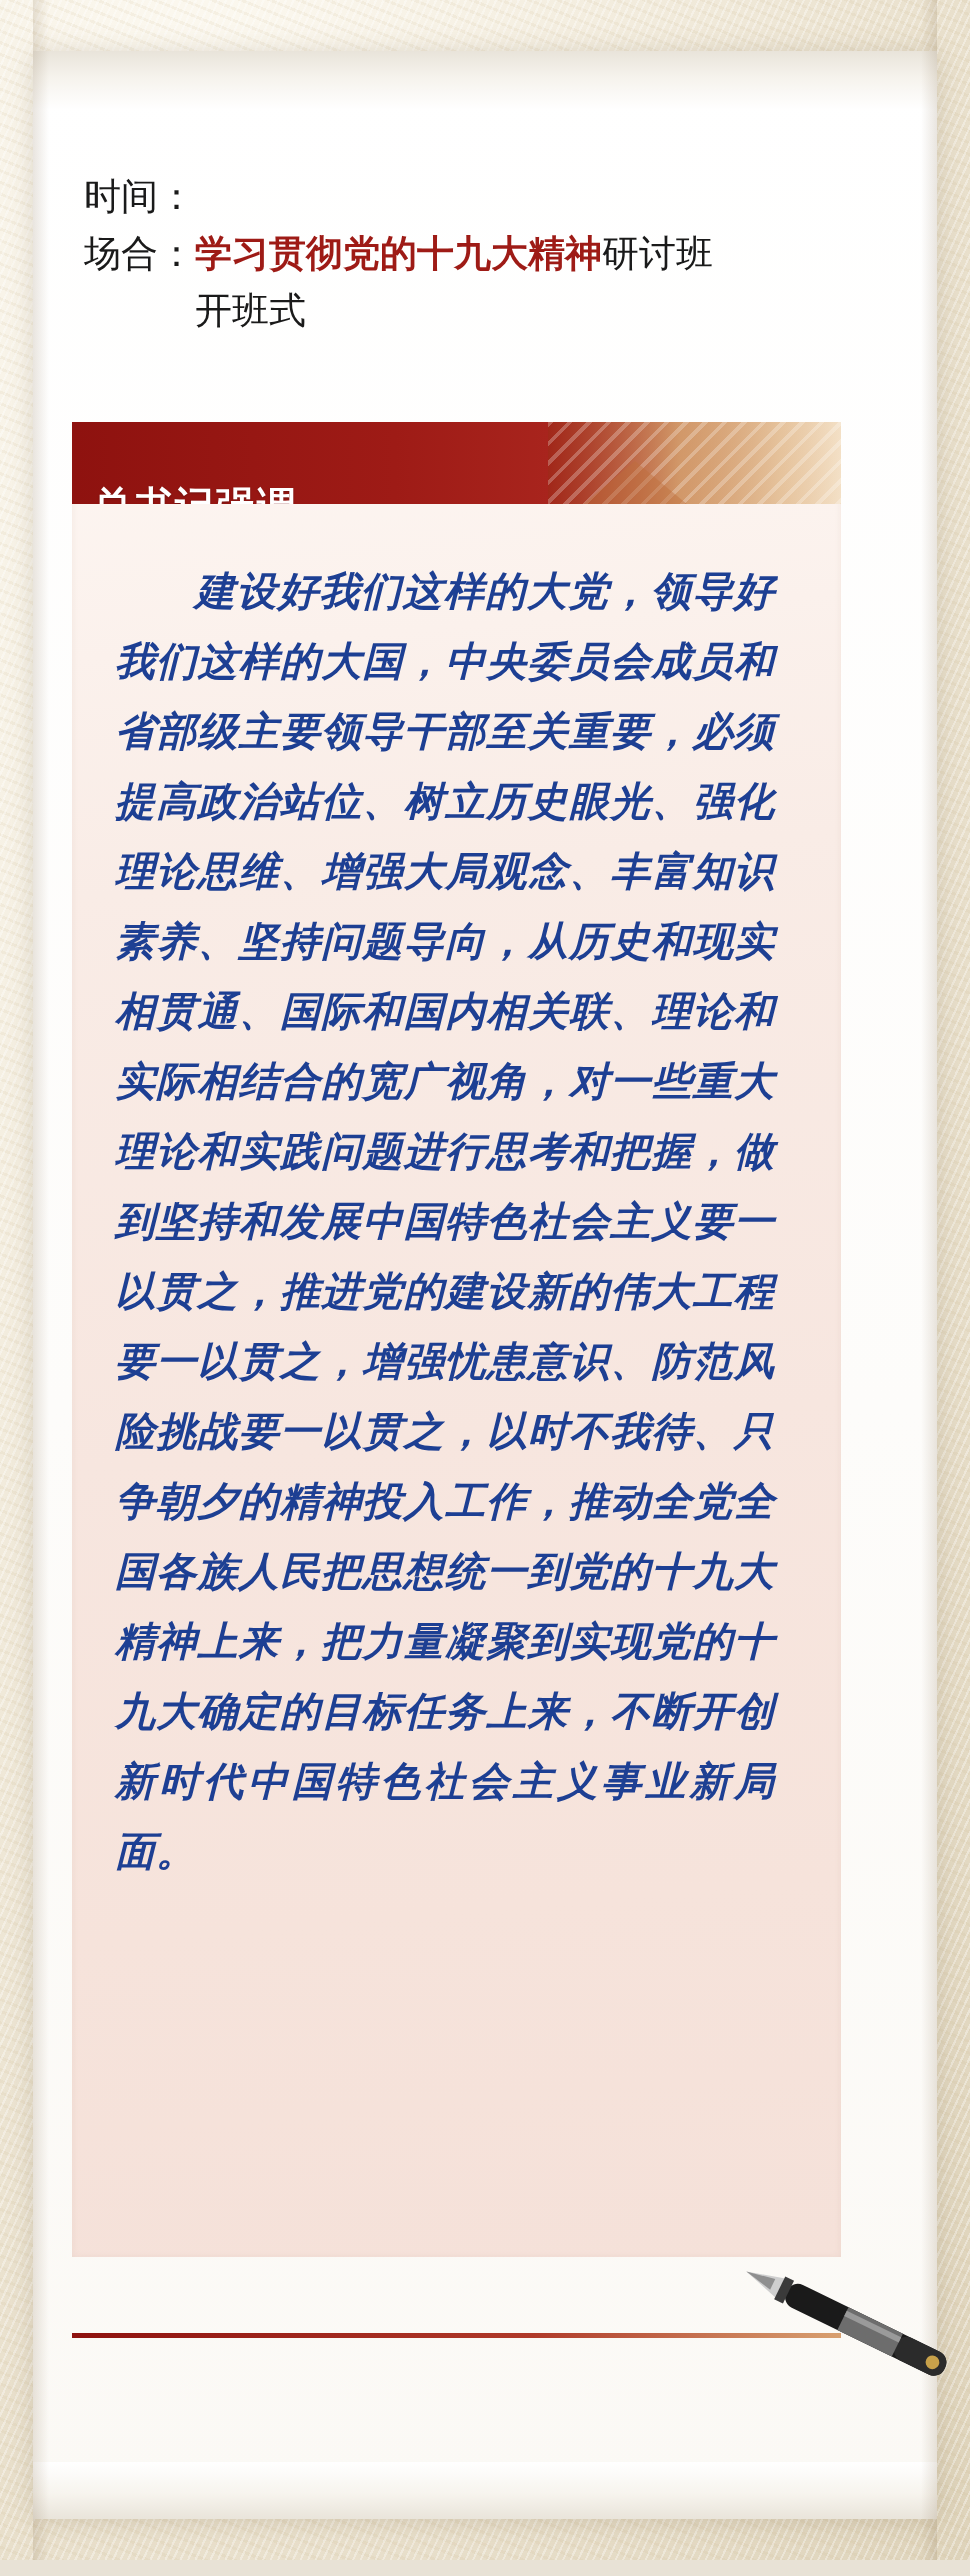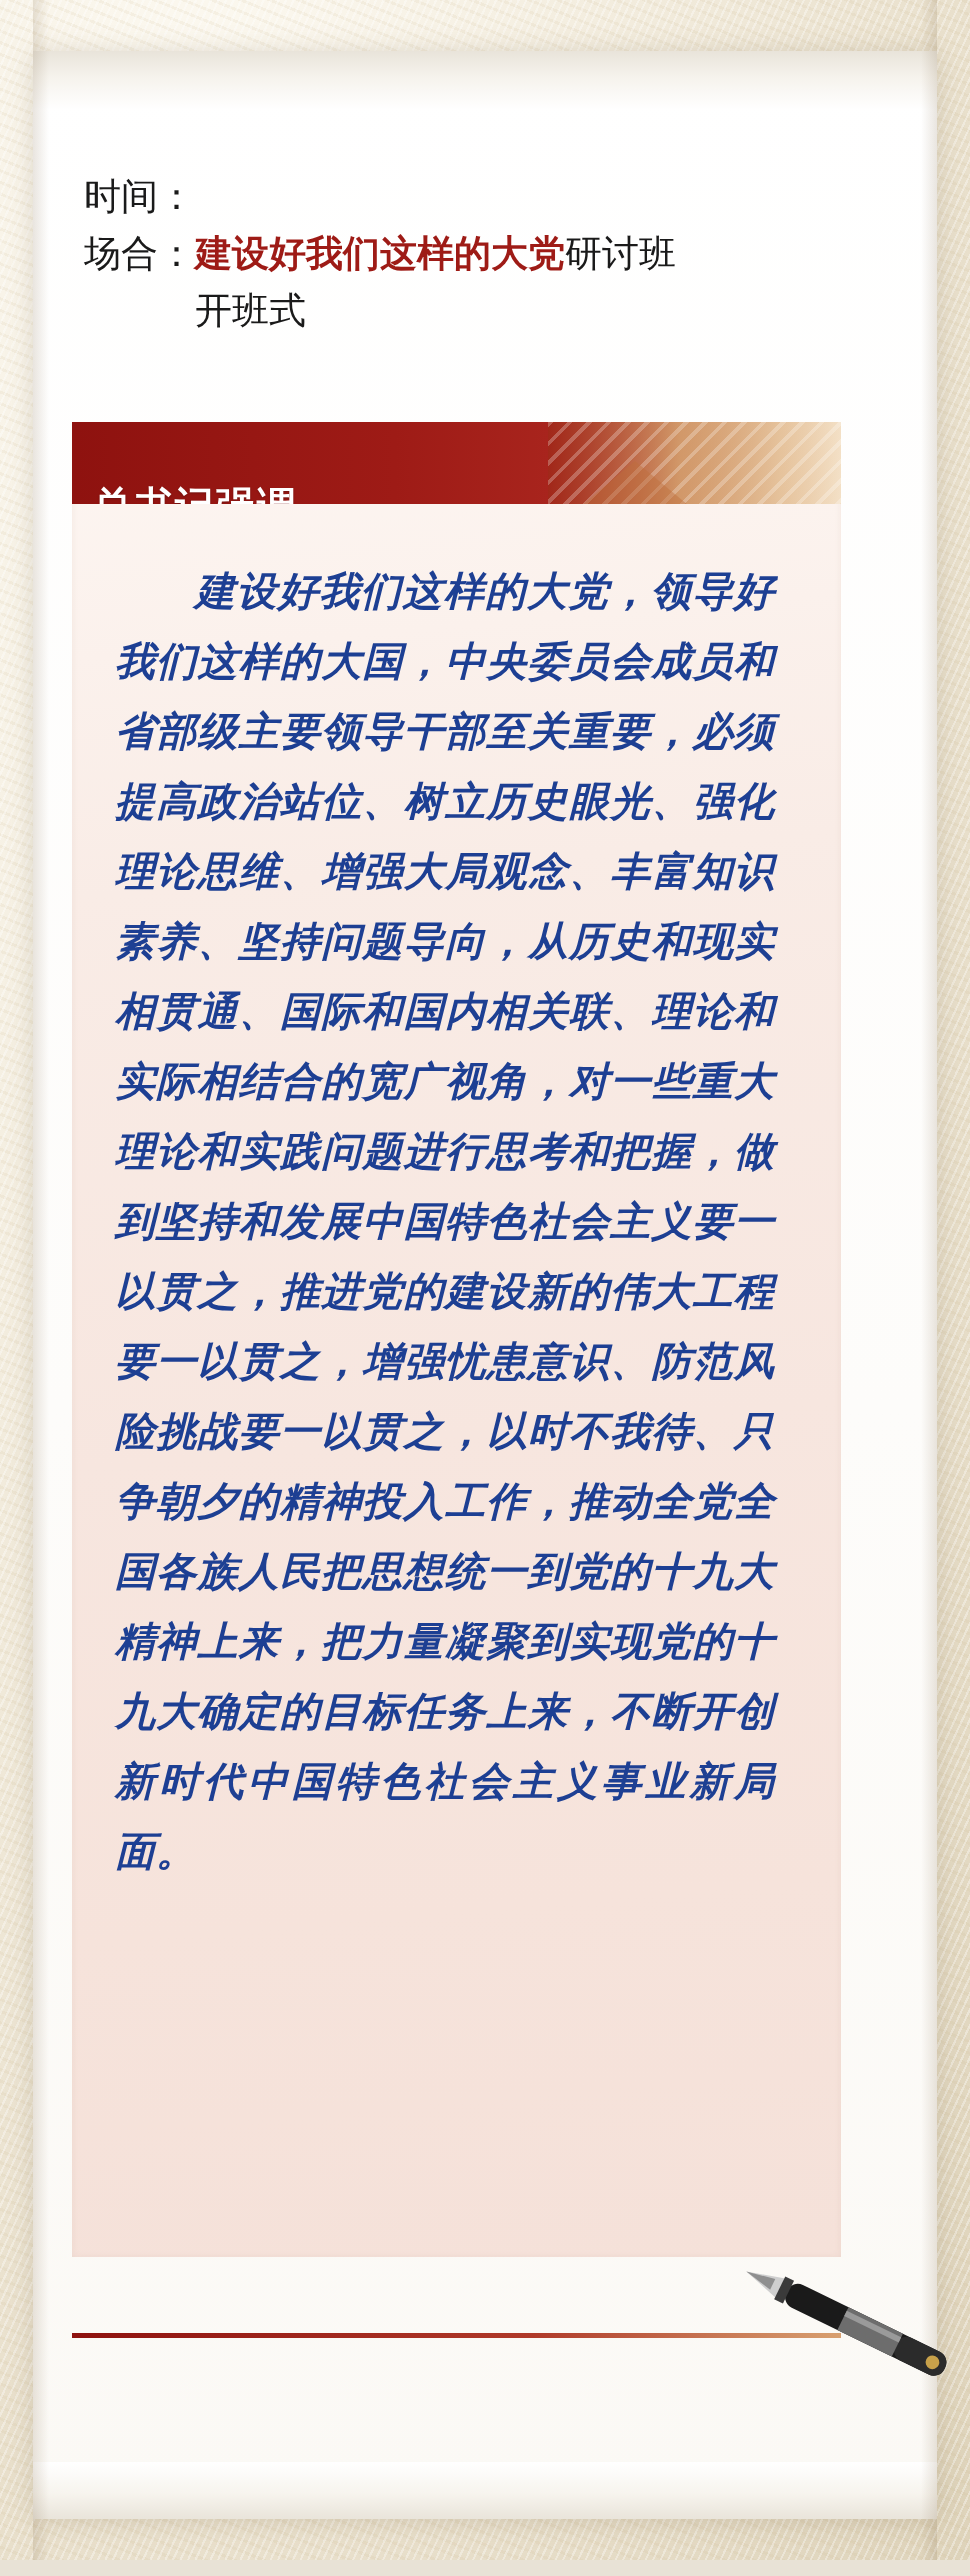--- a/index.html
+++ b/index.html
@@ -201,21 +201,21 @@
   <div class="edge" id="edge-left"></div>
   <div class="edge" id="edge-right"></div>
 
   <div id="meta-block">
     <div class="meta-row">
       <span class="meta-label">时间：</span>
     </div>
     <div class="meta-row">
       <span class="meta-label">场合：</span>
       <span class="meta-value meta-value-wrap">
-        <span class="hl-red">建设好我们这样的大党</span><span class="hl-plain">研讨班</span><br>
+        <span class="hl-red">学习贯彻党的十九大精神</span><span class="hl-plain">研讨班</span><br>
         <span class="hl-plain">开班式</span>
       </span>
     </div>
   </div>
 
   <div id="quote-panel">
     <div id="quote-header">
       <div id="quote-header-deco"></div>
       <div id="quote-header-mountain"></div>
       <div id="quote-header-title">总书记强调</div>

